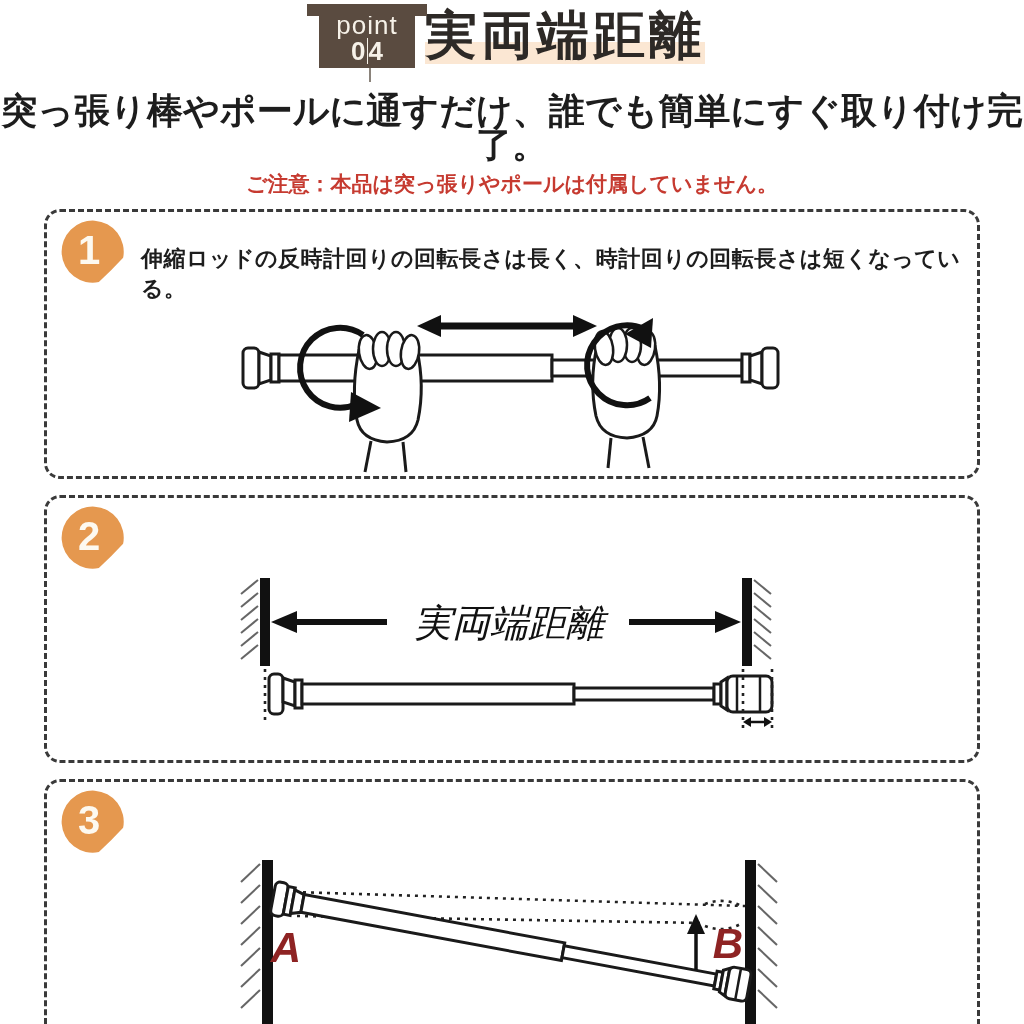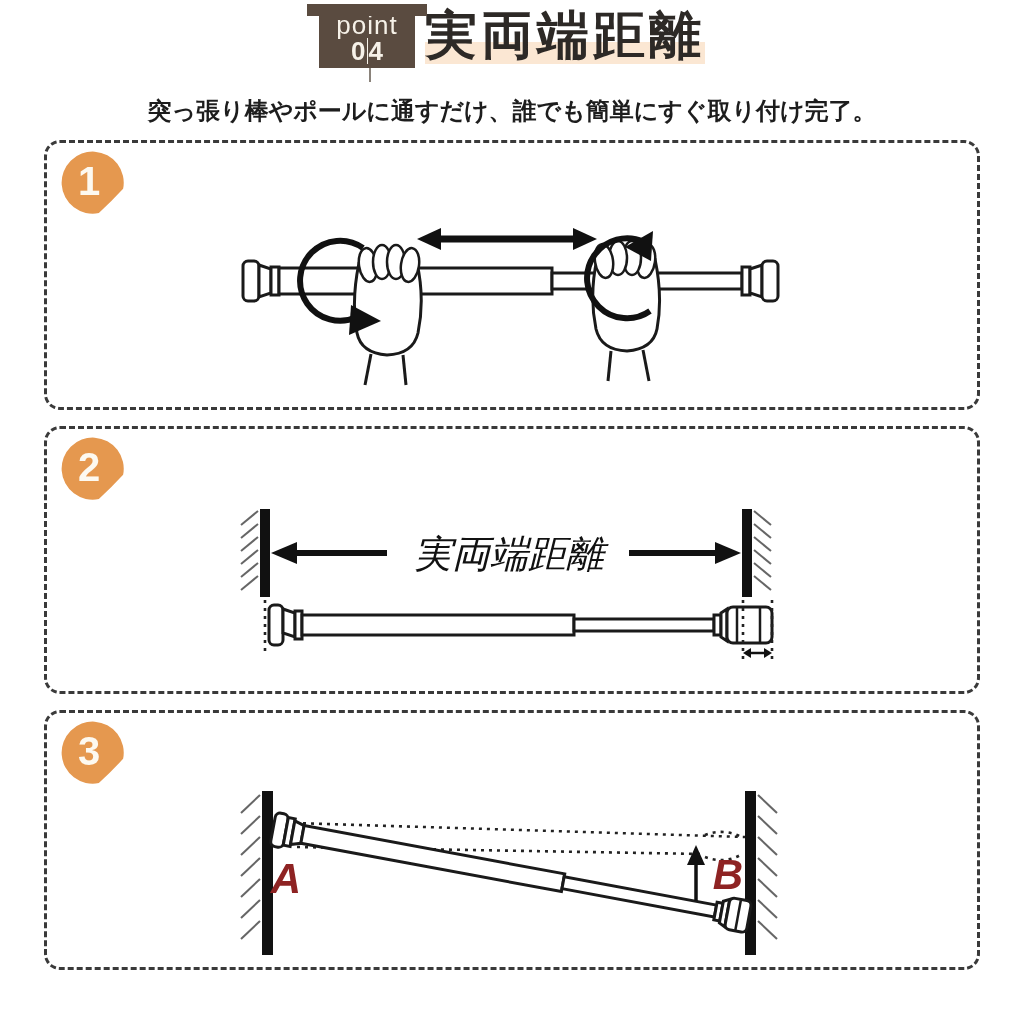--- a/index.html
+++ b/index.html
@@ -22,21 +22,21 @@
     color:#f6f1e8;text-align:center;margin-top:2px;}
   .point-badge::before{content:"";position:absolute;top:0;left:-12px;right:-12px;height:12px;
     background:var(--badge_brown);}
   .point-badge::after{content:"";position:absolute;left:52%;bottom:-14px;width:2px;height:14px;background:#8a837b;}
   .pb-word{display:block;font-size:26px;line-height:26px;margin-top:8px;letter-spacing:1px;}
   .pb-num{display:flex;justify-content:center;align-items:center;font-size:26px;font-weight:bold;line-height:26px;}
   .pb-divider{display:inline-block;width:1px;height:26px;background:#f6f1e8;margin:0 1px;}
   .title{margin:0;font-size:52px;font-weight:bold;color:#2d2926;letter-spacing:4px;line-height:66px;}
   .title span{background:linear-gradient(transparent 62%, var(--title_highlight) 62%);}
 
-  .subtitle{margin:26px 0 0 0;text-align:center;font-size:24px;font-weight:bold;color:var(--text_dark);line-height:34px;}
+  .subtitle{margin:26px 0 0 0;text-align:center;font-size:36px;font-weight:bold;color:var(--text_dark);line-height:34px;}
   .warning{margin:9px 0 0 0;text-align:center;font-size:21px;font-weight:bold;color:var(--warning_red);line-height:26px;}
 
   
   .steps{padding:12px 44px 0 44px;}
   .step{border:3px dashed #3a3a3a;border-radius:16px;margin-bottom:16px;overflow:hidden;background:#fff;}
   .step-1{height:270px;}
   .step-2{height:268px;}
   .step-3{height:260px;}
   .step-head{display:flex;gap:14px;padding:8px 10px 0 14px;}
   .step-badge{flex:0 0 66px;position:relative;width:66px;height:66px;}
@@ -64,31 +64,33 @@
       <span class="pb-num">
           <span>0</span>
           <span class="pb-divider"></span>
           <span>4</span>
         </span>
     </div>
     <h1 class="title"><span>実両端距離</span></h1>
   </div>
 
   <p class="subtitle">突っ張り棒やポールに通すだけ、誰でも簡単にすぐ取り付け完了。</p>
+  <p class="warning">ご注意：本品は突っ張りやポールは付属していません。</p>
 
   <div class="steps">
 
     <section class="step step-1">
       <div class="step-head">
         <div class="step-badge">
           <svg viewBox="0 0 68 68" width="66" height="66">
             <path d="M64,39 A32,32 0 1 0 39,64 Q52,52 64,39 Z" fill="var(--accent_orange)"></path>
           </svg>
           <span class="step-num">1</span>
         </div>
+        <p class="step-text">伸縮ロッドの反時計回りの回転長さは長く、時計回りの回転長さは短くなっている。</p>
       </div>
       <div class="illus">
         <svg width="550" height="176" viewBox="0 0 550 176">
           <defs>
             <g id="hand">
               <path class="rod" d="M-30,-18 Q-38,20 -32,52 Q-28,72 -2,74 Q24,73 29,52 Q36,18 28,-18 Q14,-26 0,-26 Q-14,-26 -30,-18 Z"></path>
               <ellipse class="rodthin" cx="-21" cy="-16" rx="9" ry="17" transform="rotate(-8 -21 -16)"></ellipse>
               <ellipse class="rodthin" cx="-7" cy="-19" rx="9" ry="17"></ellipse>
               <ellipse class="rodthin" cx="7" cy="-19" rx="9" ry="17"></ellipse>
               <ellipse class="rodthin" cx="21" cy="-16" rx="9" ry="17" transform="rotate(8 21 -16)"></ellipse>

